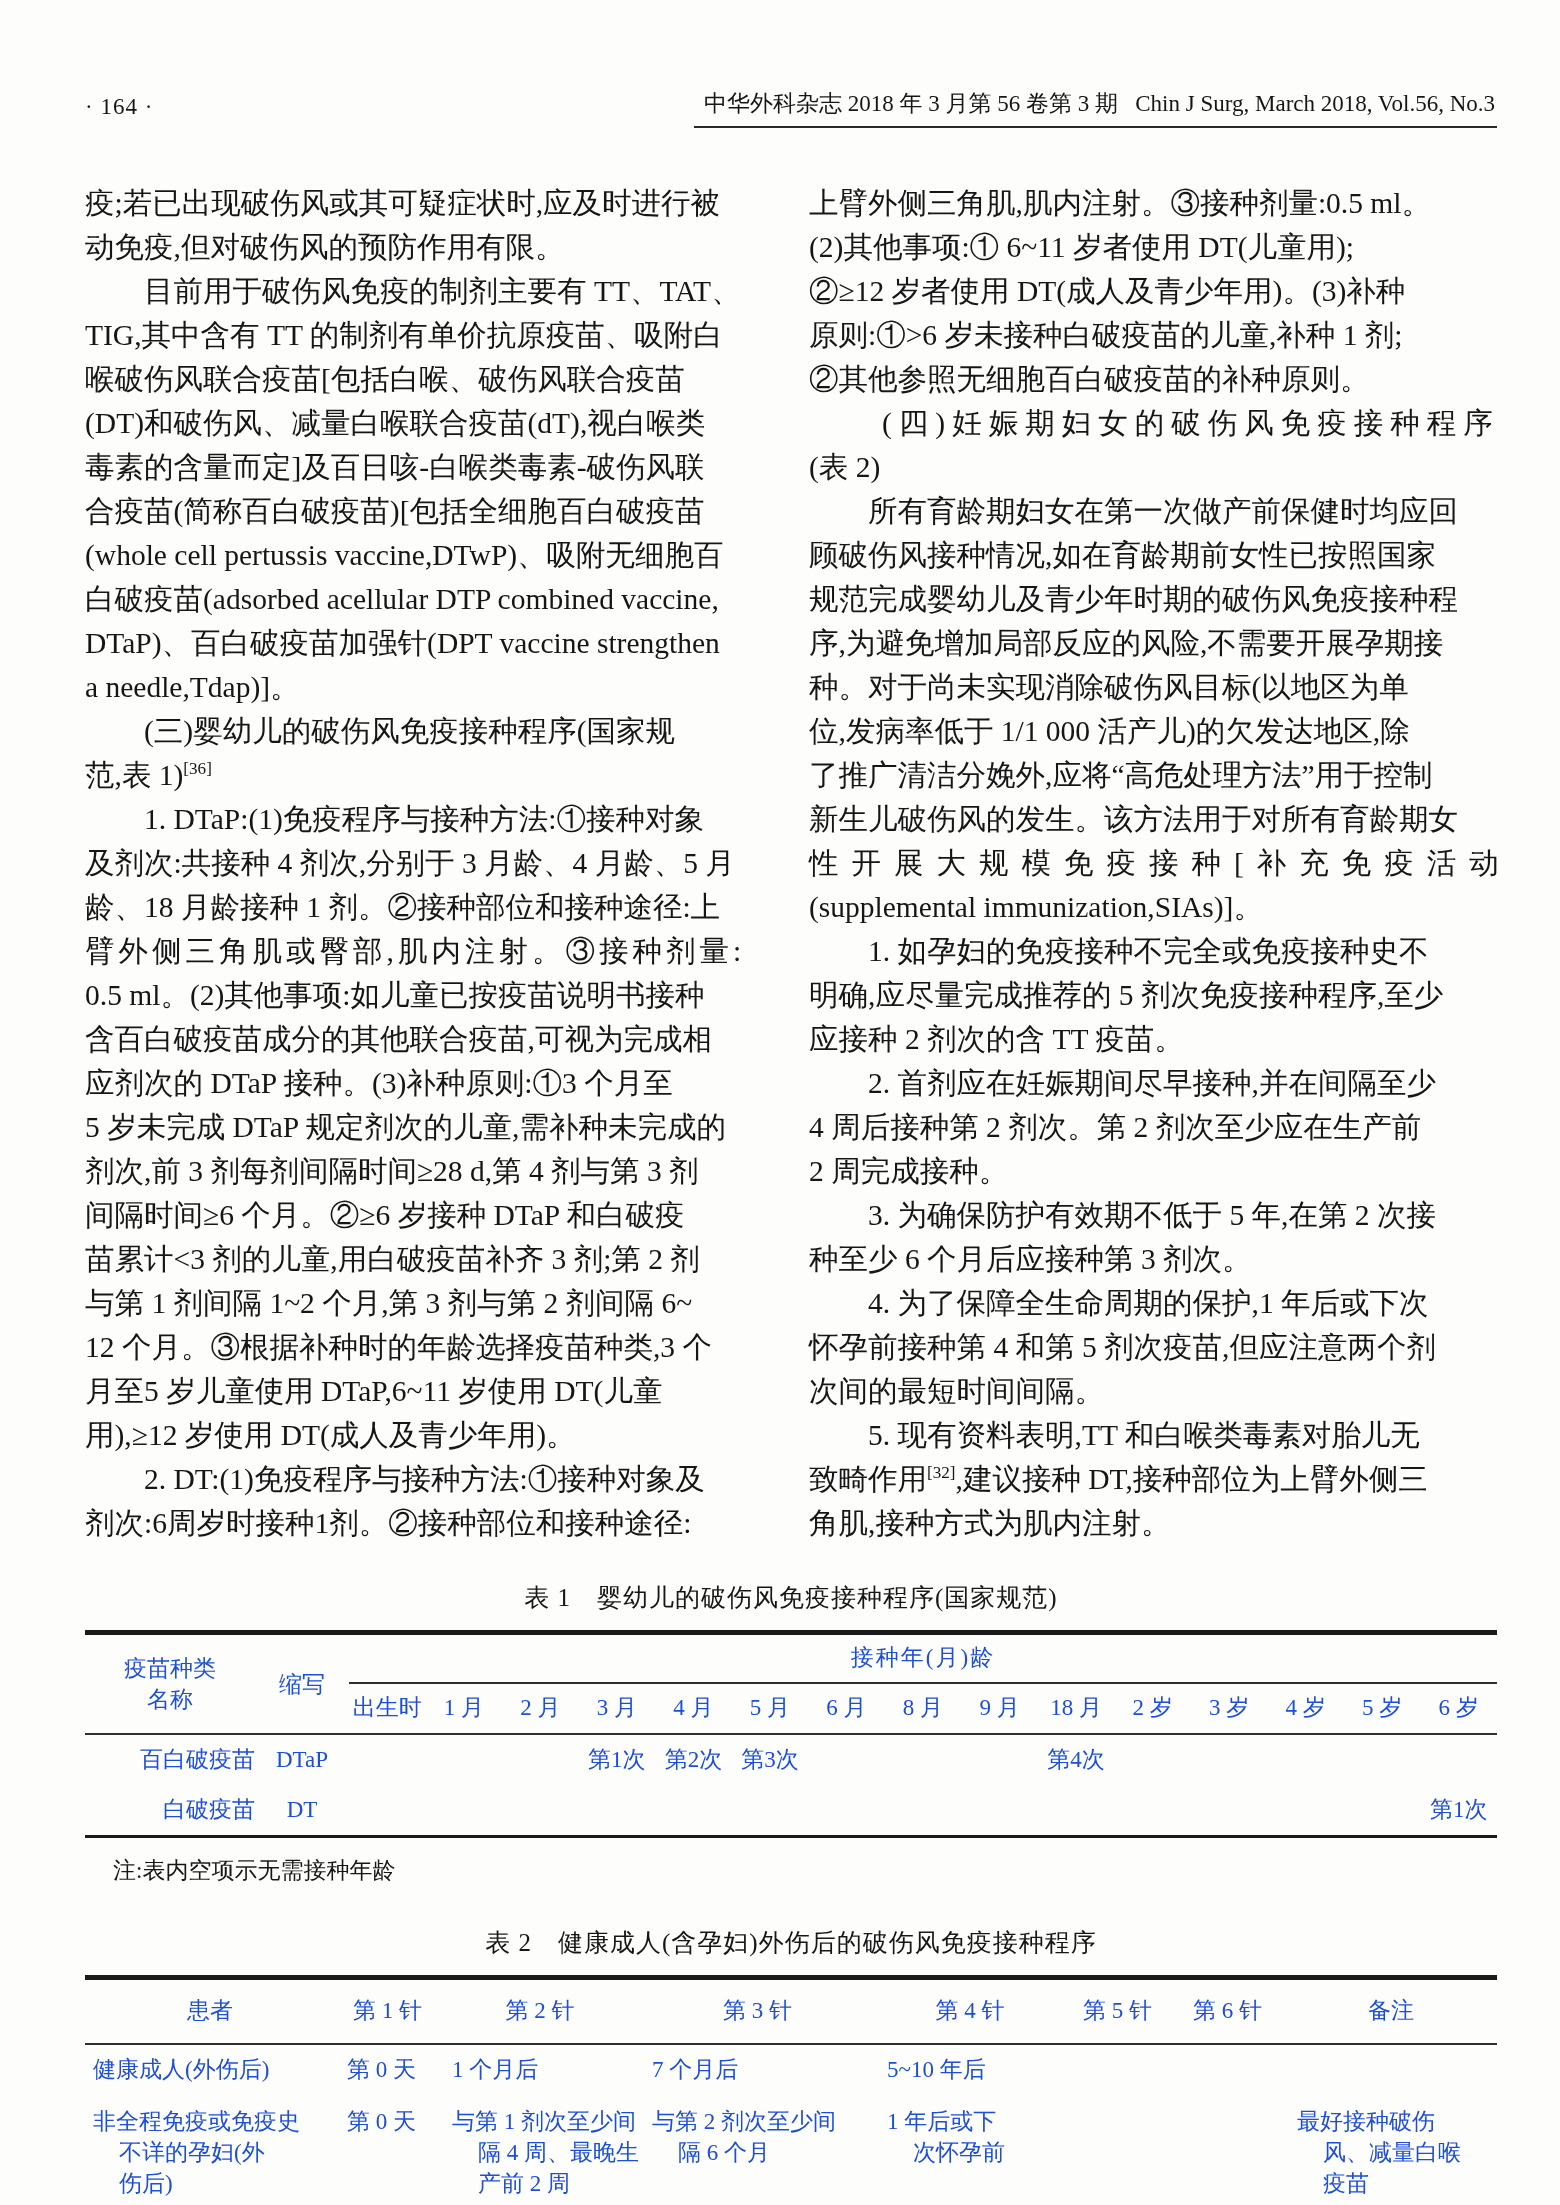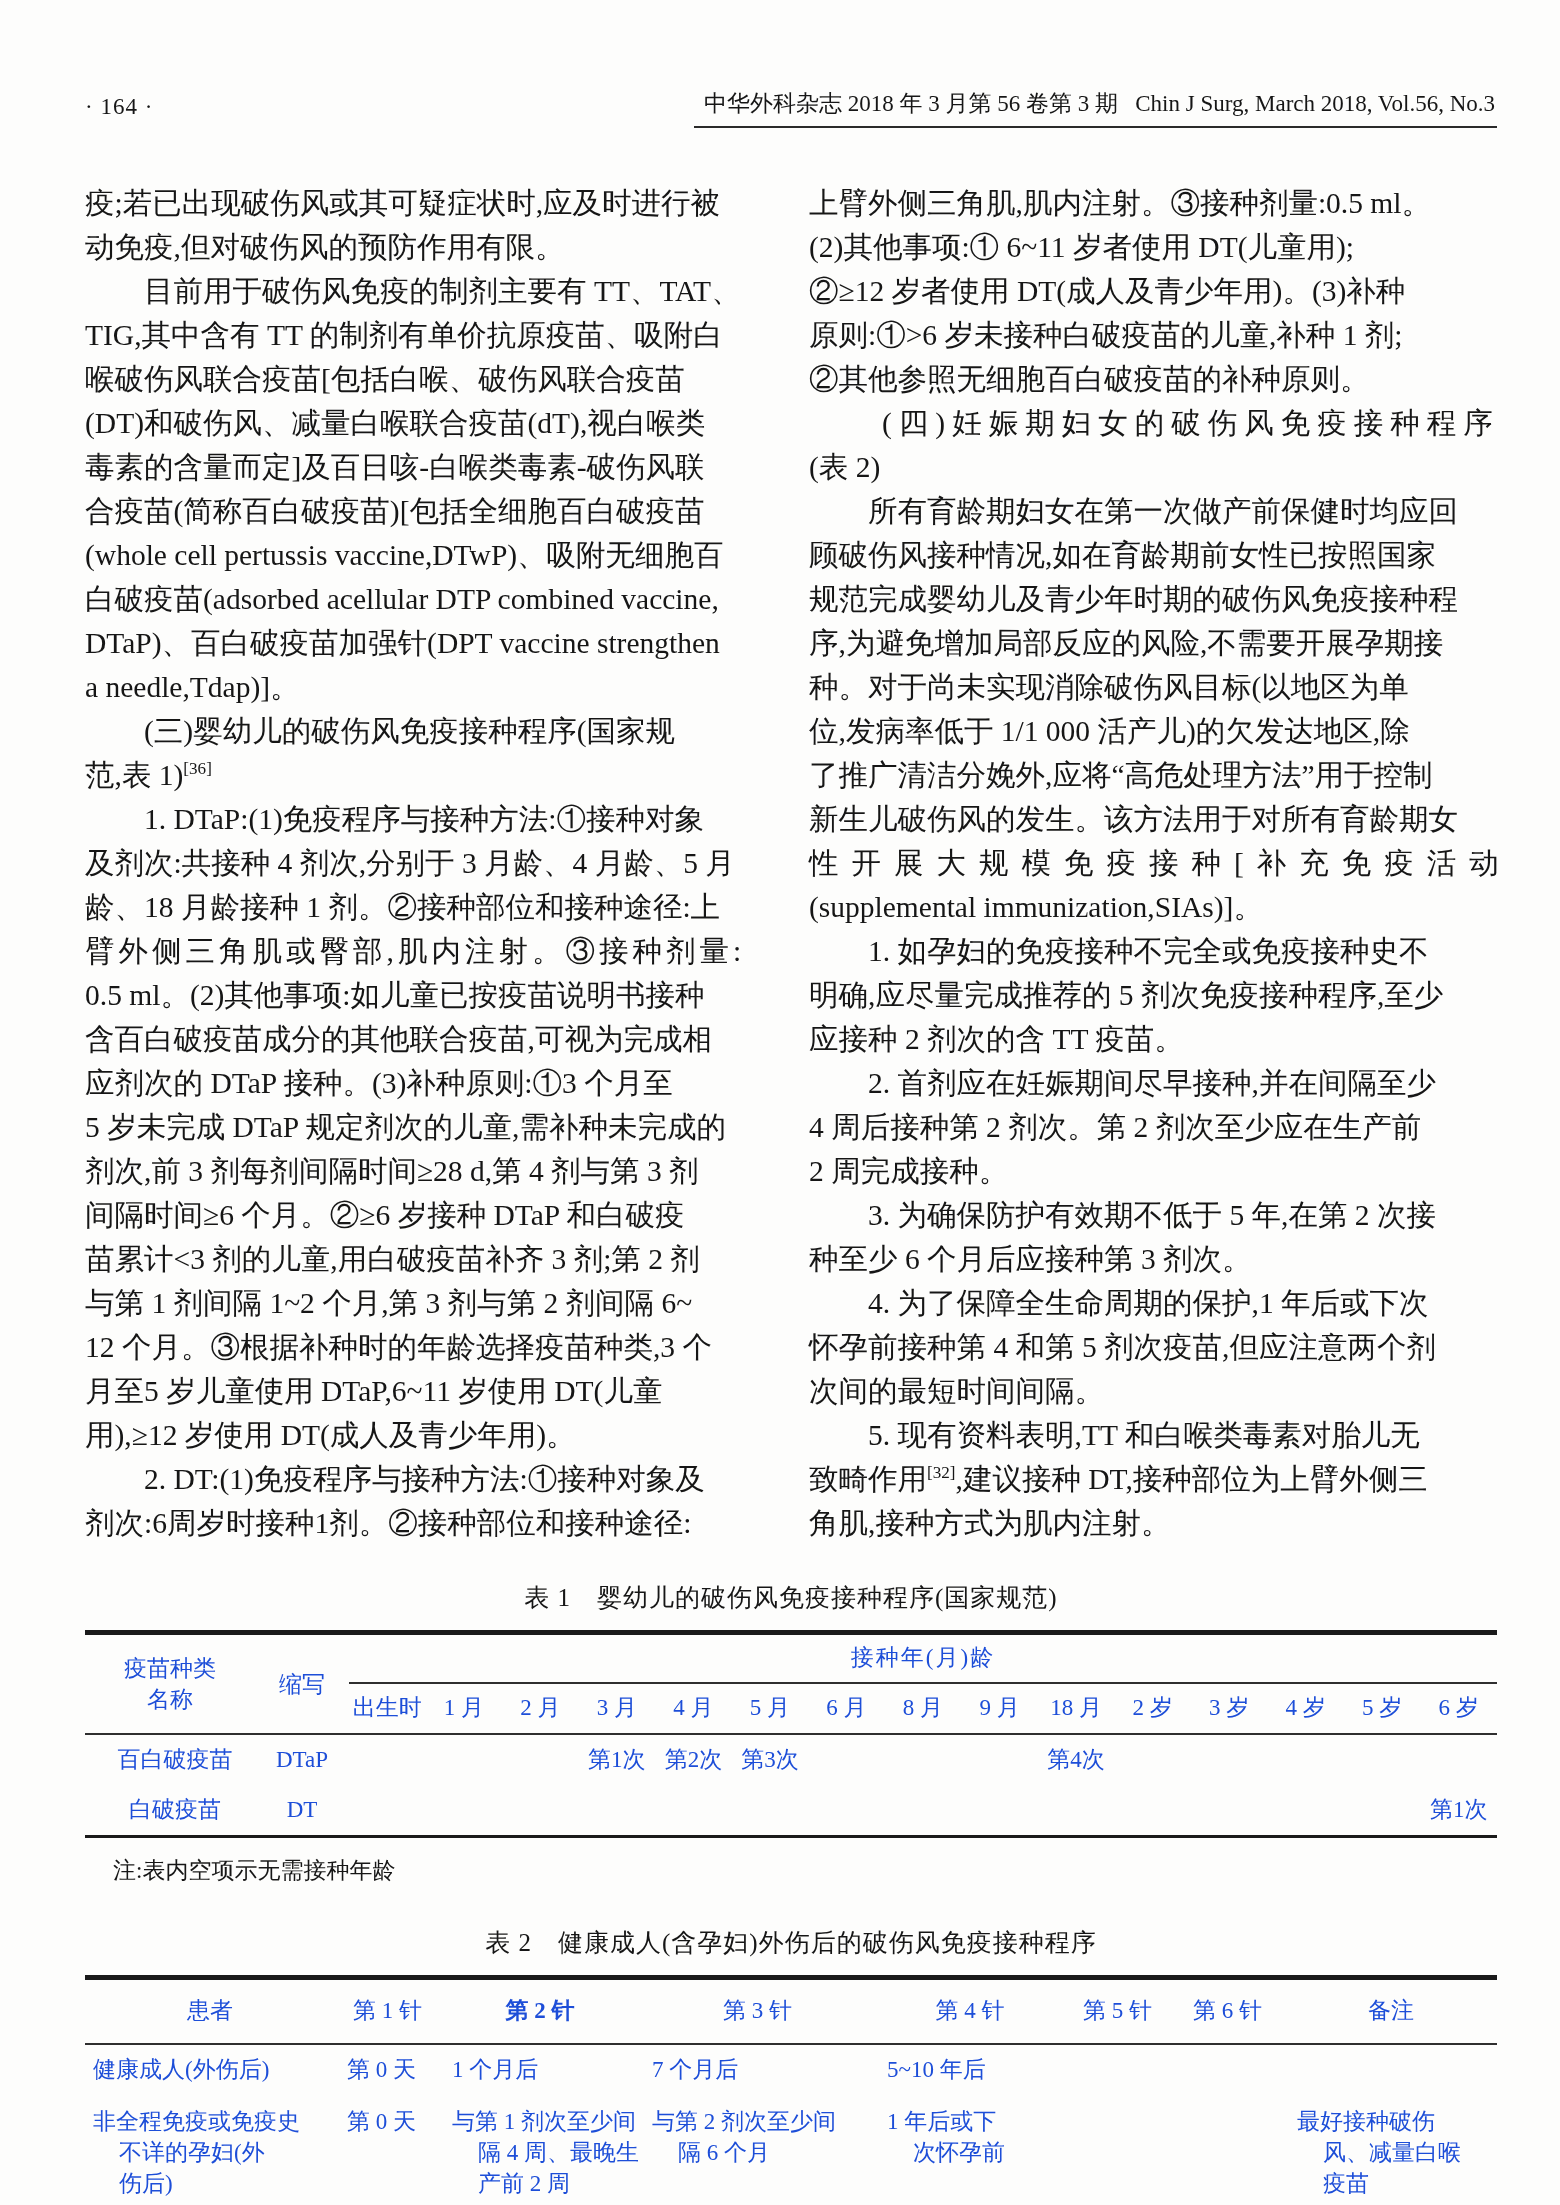--- a/index.html
+++ b/index.html
@@ -27,21 +27,21 @@
   .tbl-title { text-align:center; font-size:25px; font-weight:normal; letter-spacing:1px; }
   #t1-title { margin-top:36px; }
   #t2-title { margin-top:40px; }
   table { width:100%; border-collapse:collapse; table-layout:fixed; font-size:23px; color:#1d4ed8; margin-top:16px; }
   th { font-weight:normal; }
   #t1 { border-top:5px solid #1a1a1a; border-bottom:3px solid #1a1a1a; }
   #t1 th[rowspan] { border-bottom:2px solid #2f2f2f; vertical-align:middle; }
   #t1 .grp { border-bottom:2px solid #2f2f2f; padding:7px 0 9px; text-align:center; letter-spacing:2px; }
   #t1 thead tr.sub th { padding:8px 0 10px; border-bottom:2px solid #2f2f2f; text-align:center; white-space:nowrap; }
   #t1 tbody td { padding:9px 0 10px; text-align:center; white-space:nowrap; overflow:visible; }
-  #t1 tbody td.name { text-align:center; padding-left:10px; }
+  #t1 tbody td.name { text-align:right; padding-left:10px; }
   #t2 { border-top:5px solid #1a1a1a; border-bottom:2px solid #1a1a1a; }
   #t2 thead th { padding:15px 0 17px; border-bottom:2px solid #2f2f2f; text-align:center; white-space:nowrap; }
   #t2 tbody td { vertical-align:top; padding:9px 2px 12px 12px; line-height:31px; }
   #t2 tbody td .cont { padding-left:26px; }
   #t2 tbody td.pat { padding-left:8px; }
   .cell-line { white-space:nowrap; }
 
   .tbl-note { margin:17px 0 0 28px; font-size:23px; }
 </style>
 </head>
@@ -194,21 +194,21 @@
       </tbody>
     </table>
   <div class="tbl-note">注:表内空项示无需接种年龄</div>
 
   <div class="tbl-title" id="t2-title">表 2　健康成人(含孕妇)外伤后的破伤风免疫接种程序</div>
   <table id="t2">
       <thead>
         <tr>
           <th style="width: 250px;">患者</th>
           <th style="width: 105px;">第 1 针</th>
-          <th style="width: 200px; font-weight: bold;">第 2 针</th>
+          <th style="width: 200px;">第 2 针</th>
           <th style="width: 235px;">第 3 针</th>
           <th style="width: 190px;">第 4 针</th>
           <th style="width: 105px;">第 5 针</th>
           <th style="width: 115px;">第 6 针</th>
           <th style="width: 212px;">备注</th>
         </tr>
       </thead>
       <tbody>
         <tr>
           <td class="pat">

